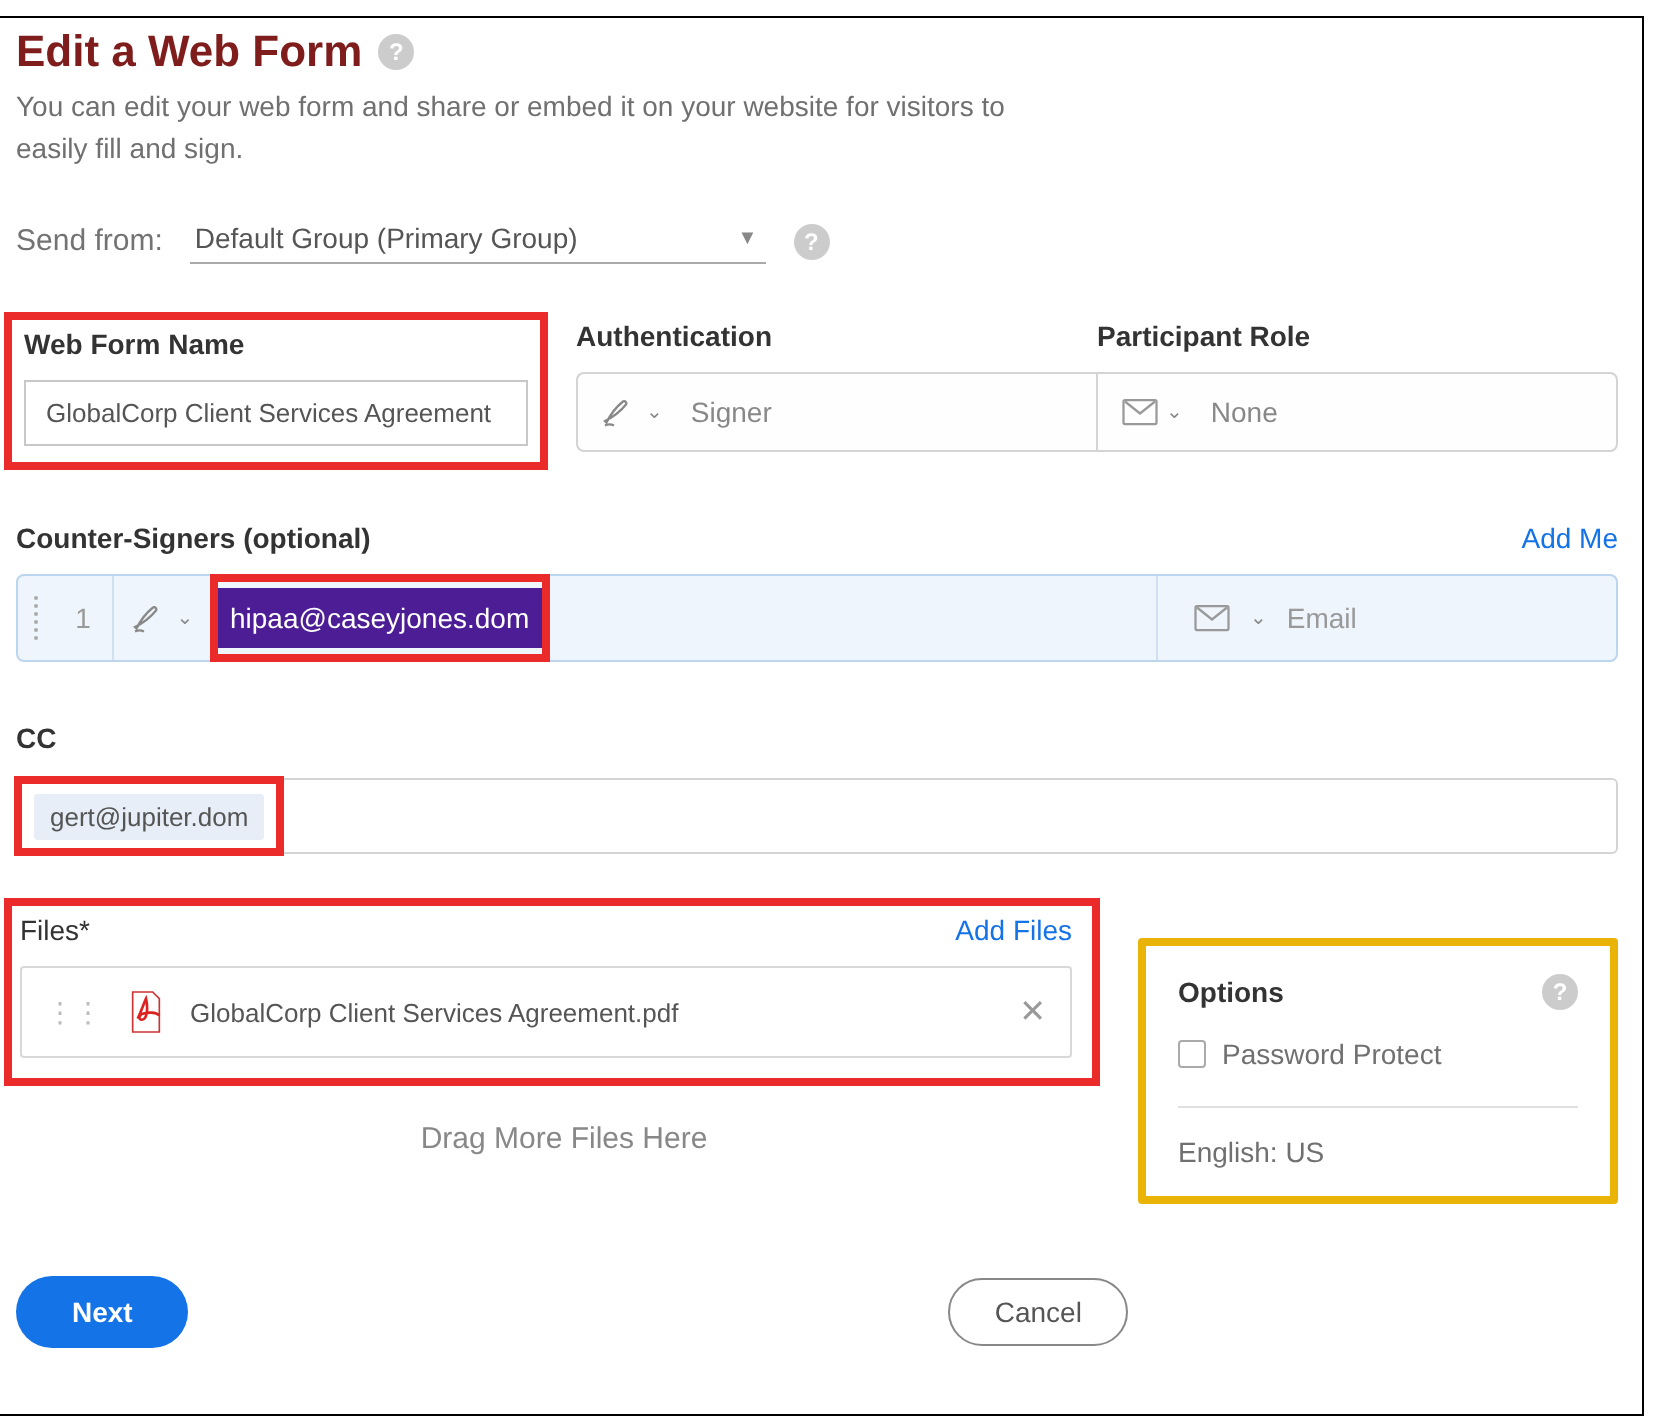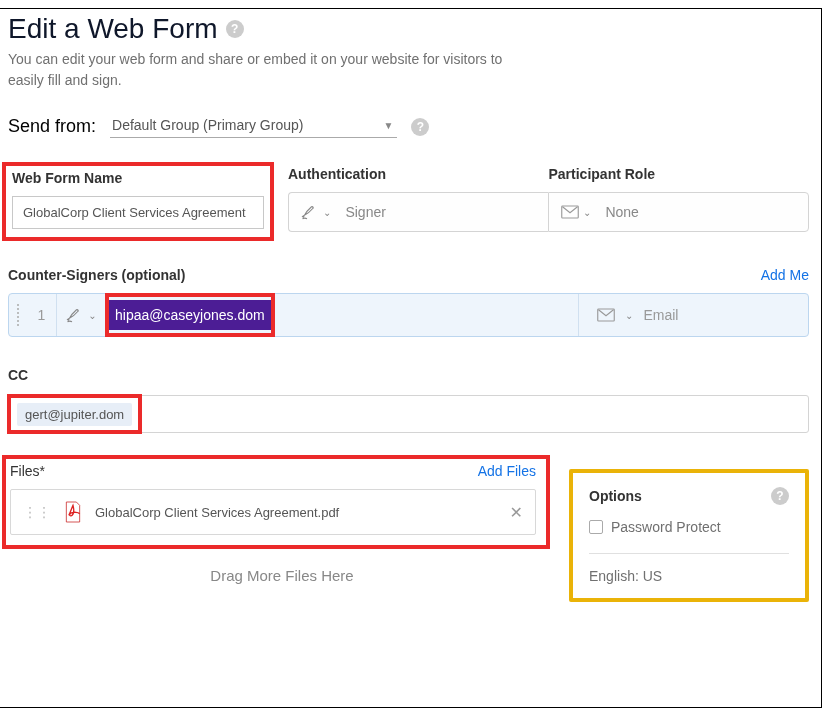--- a/index.html
+++ b/index.html
@@ -1,23 +1,23 @@
 <!DOCTYPE html>
 <html><head>
 <meta charset="utf-8">
 <style>
 * { box-sizing: border-box; margin: 0; padding: 0; }
 body { font-family: -apple-system, Segoe UI, Arial, sans-serif; font-size: 14px; color: #505050; background: #fff; padding: 8px 8px 8px 0; width: 830px; }
 .frame { border: 1px solid #000; border-left: none; padding: 4px 12px 12px 8px; min-height: 700px; position: relative; }
 .title-row { display: flex; align-items: center; gap: 8px; margin-bottom: 4px; }
-h1 { font-size: 28px; font-weight: 400; color: #0f172a; }
+h1 { font-size: 22px; font-weight: 700; color: #7f1d1d; }
 .help-circle { width: 18px; height: 18px; border-radius: 50%; background: #ccc; color: #fff; font-size: 12px; font-weight: bold; display: flex; align-items: center; justify-content: center; }
 .subtitle { color: #707070; line-height: 1.5; margin-bottom: 24px; max-width: 510px; }
 .sendfrom-row { display: flex; align-items: center; gap: 14px; margin-bottom: 28px; }
-.sendfrom-label { color: #000000; font-size: 18px; }
+.sendfrom-label { color: #737373; font-size: 15px; }
 .sendfrom-value { display: flex; align-items: center; gap: 80px; border-bottom: 1px solid #aaa; padding: 2px 4px 4px 2px; color: #555; font-size: 14px; }
 .caret { font-size: 10px; color: #888; }
 .row3 { display: flex; gap: 14px; margin-bottom: 26px; }
 .col-name { width: 266px; }
 .field-label { font-weight: 700; color: #333; font-size: 14px; margin-bottom: 10px; display: block; }
 .name-block { border: 4px solid #eb2a2a; padding: 4px 6px 8px 6px; margin-left: -6px; margin-top: -4px; }
 .name-input { width: 100%; border: 1px solid #c8c8c8; padding: 8px 10px; font-size: 13px; color: #555; }
 .role-auth-row { display: flex; gap: 0; }
 .role-box { flex: 1; border: 1px solid #d4d4d4; border-right: none; border-top-left-radius: 4px; border-bottom-left-radius: 4px; padding: 10px 12px; display: flex; align-items: center; gap: 14px; color: #888; background: #fefefe; }
 .auth-box { flex: 1; border: 1px solid #d4d4d4; border-top-right-radius: 4px; border-bottom-right-radius: 4px; padding: 10px 12px; display: flex; align-items: center; gap: 14px; color: #888; background: #fefefe; }
@@ -185,14 +185,18 @@
       <div class="help-circle">?</div>
     </div>
     <div class="opt-item">
       <div class="opt-check"></div>
       <span>Password Protect</span>
     </div>
     <div class="opt-div"></div>
     <div class="opt-lang-val">English: US</div>
   </div>
 
+  <div class="btn-row">
+    <button class="btn-next">Next</button>
+    <button class="btn-cancel">Cancel</button>
+  </div>
 
 </div>
 
 </body></html>

